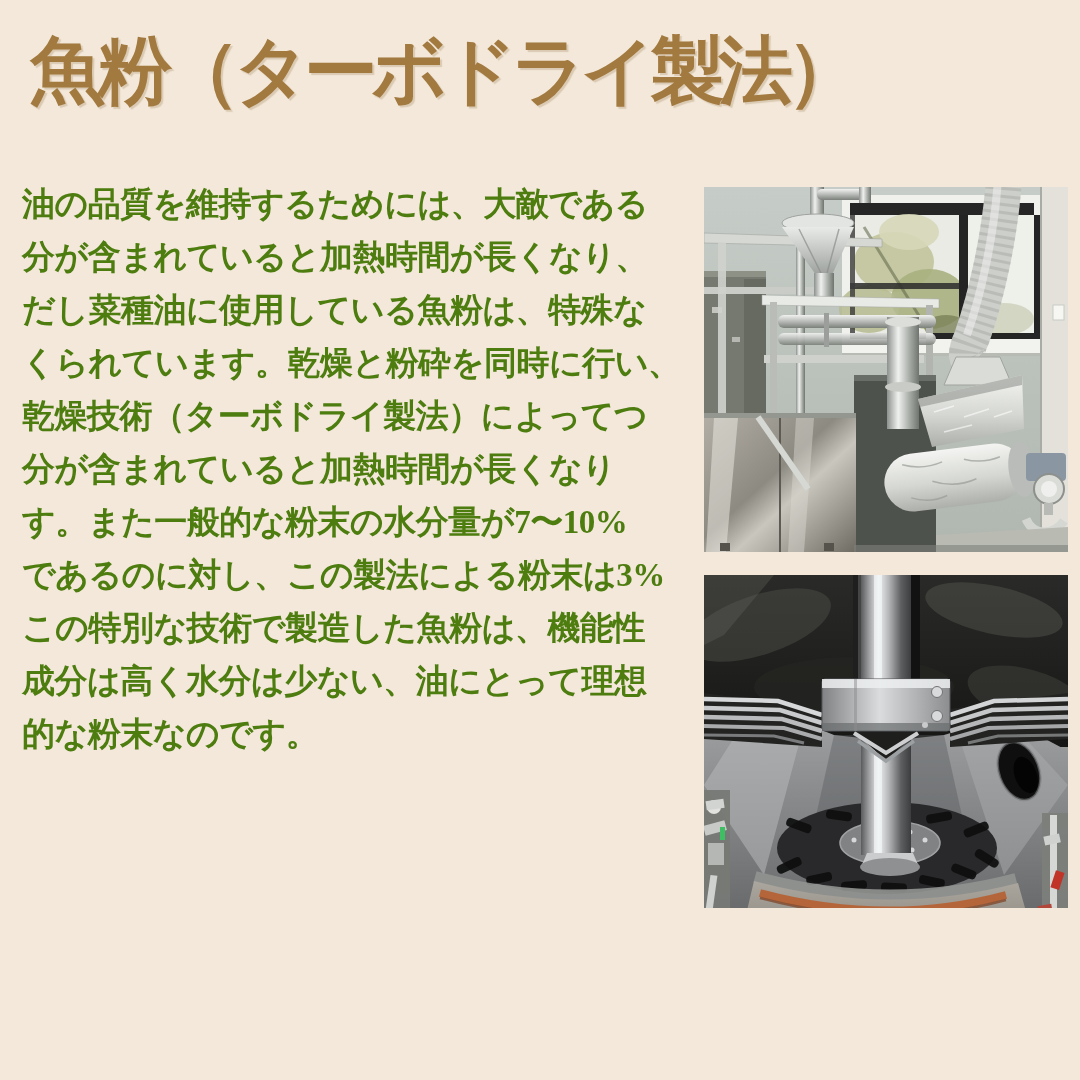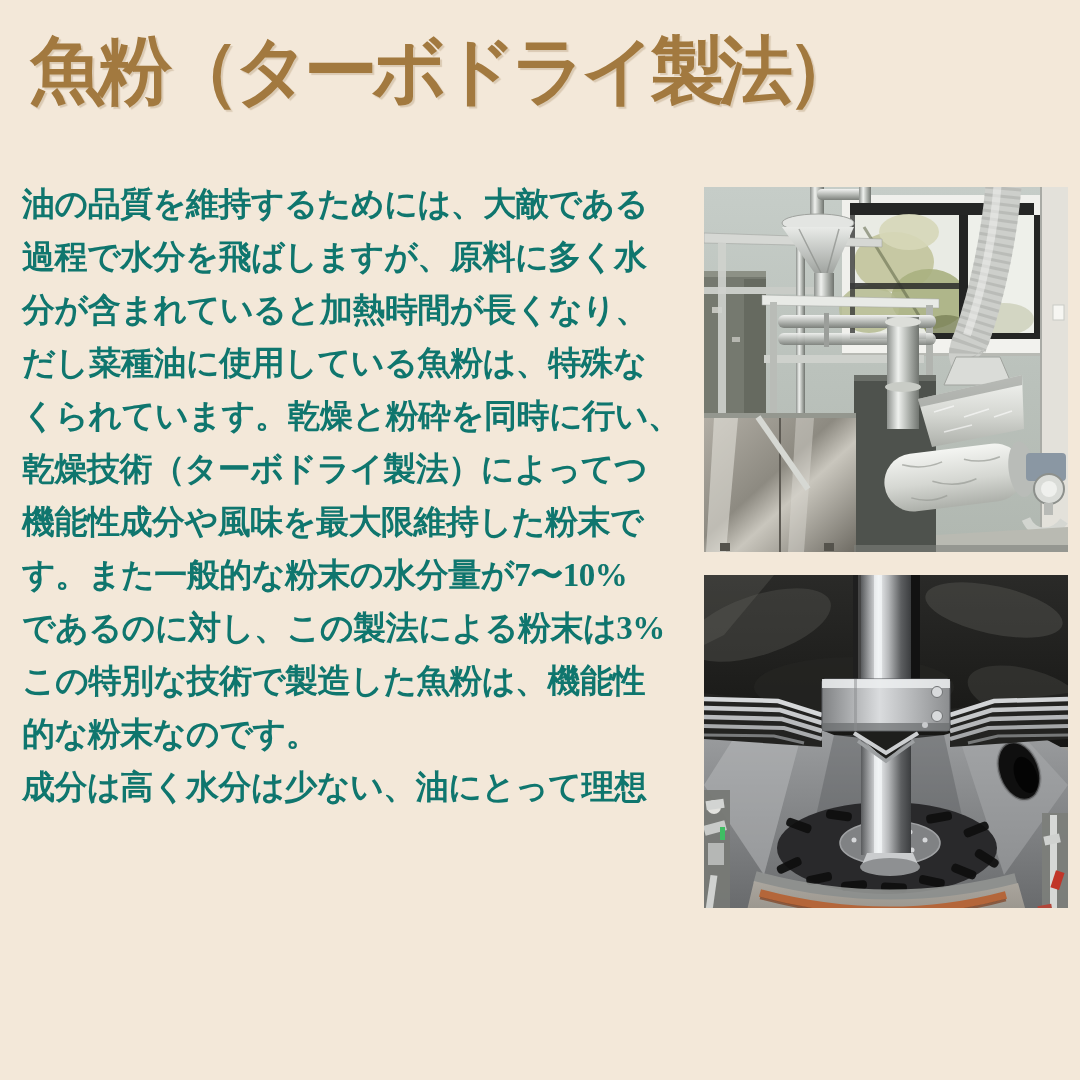--- a/index.html
+++ b/index.html
@@ -10,51 +10,50 @@
   }
   .page-title{
     position:absolute;left:30px;top:22px;margin:0;
     font-size:74px;font-weight:bold;letter-spacing:-6px;
     color:#A2793F;white-space:nowrap;
     text-shadow:2px 2px 1px rgba(130,95,45,.22);
   }
   .text-col{
     position:absolute;left:22px;top:178px;width:678px;
     font-size:33px;line-height:53px;letter-spacing:-0.5px;
-    color:#0f766e;font-weight:600;
+    color:#4d7c0f;font-weight:600;
   }
   .text-col .line{white-space:nowrap;}
   .photo{
     position:absolute;width:364px;height:365px;margin:0;overflow:hidden;
     background:#9a9a96;
   }
   .photo-top{left:704px;top:187px;}
   .photo-bottom{left:704px;top:575px;}
   .photo svg{display:block;width:364px;height:365px;}
 </style>
 </head>
 <body>
 
 <div class="canvas">
 
   <h1 class="page-title">魚粉（ターボドライ製法）</h1>
 
   <div class="text-col">
     <div class="line">油の品質を維持するためには、大敵である</div>
-    <div class="line">過程で水分を飛ばしますが、原料に多く水</div>
     <div class="line">分が含まれていると加熱時間が長くなり、</div>
     <div class="line">だし菜種油に使用している魚粉は、特殊な</div>
     <div class="line">くられています。乾燥と粉砕を同時に行い、</div>
     <div class="line">乾燥技術（ターボドライ製法）によってつ</div>
-    <div class="line">機能性成分や風味を最大限維持した粉末で</div>
+    <div class="line">分が含まれていると加熱時間が長くなり</div>
     <div class="line">す。また一般的な粉末の水分量が7〜10%</div>
     <div class="line">であるのに対し、この製法による粉末は3%</div>
     <div class="line">この特別な技術で製造した魚粉は、機能性</div>
+    <div class="line">成分は高く水分は少ない、油にとって理想</div>
     <div class="line">的な粉末なのです。</div>
-    <div class="line">成分は高く水分は少ない、油にとって理想</div>
   </div>
 
   <figure class="photo photo-top">
     <svg viewBox="0 0 364 365" xmlns="http://www.w3.org/2000/svg">
       <defs>
         <linearGradient id="wWall" x1="0" y1="0" x2="0" y2="1">
           <stop offset="0" stop-color="#c6cdc8"></stop>
             <stop offset="1" stop-color="#b0b7b0"></stop>
         </linearGradient>
         <linearGradient id="wVpipe" x1="0" y1="0" x2="1" y2="0">

